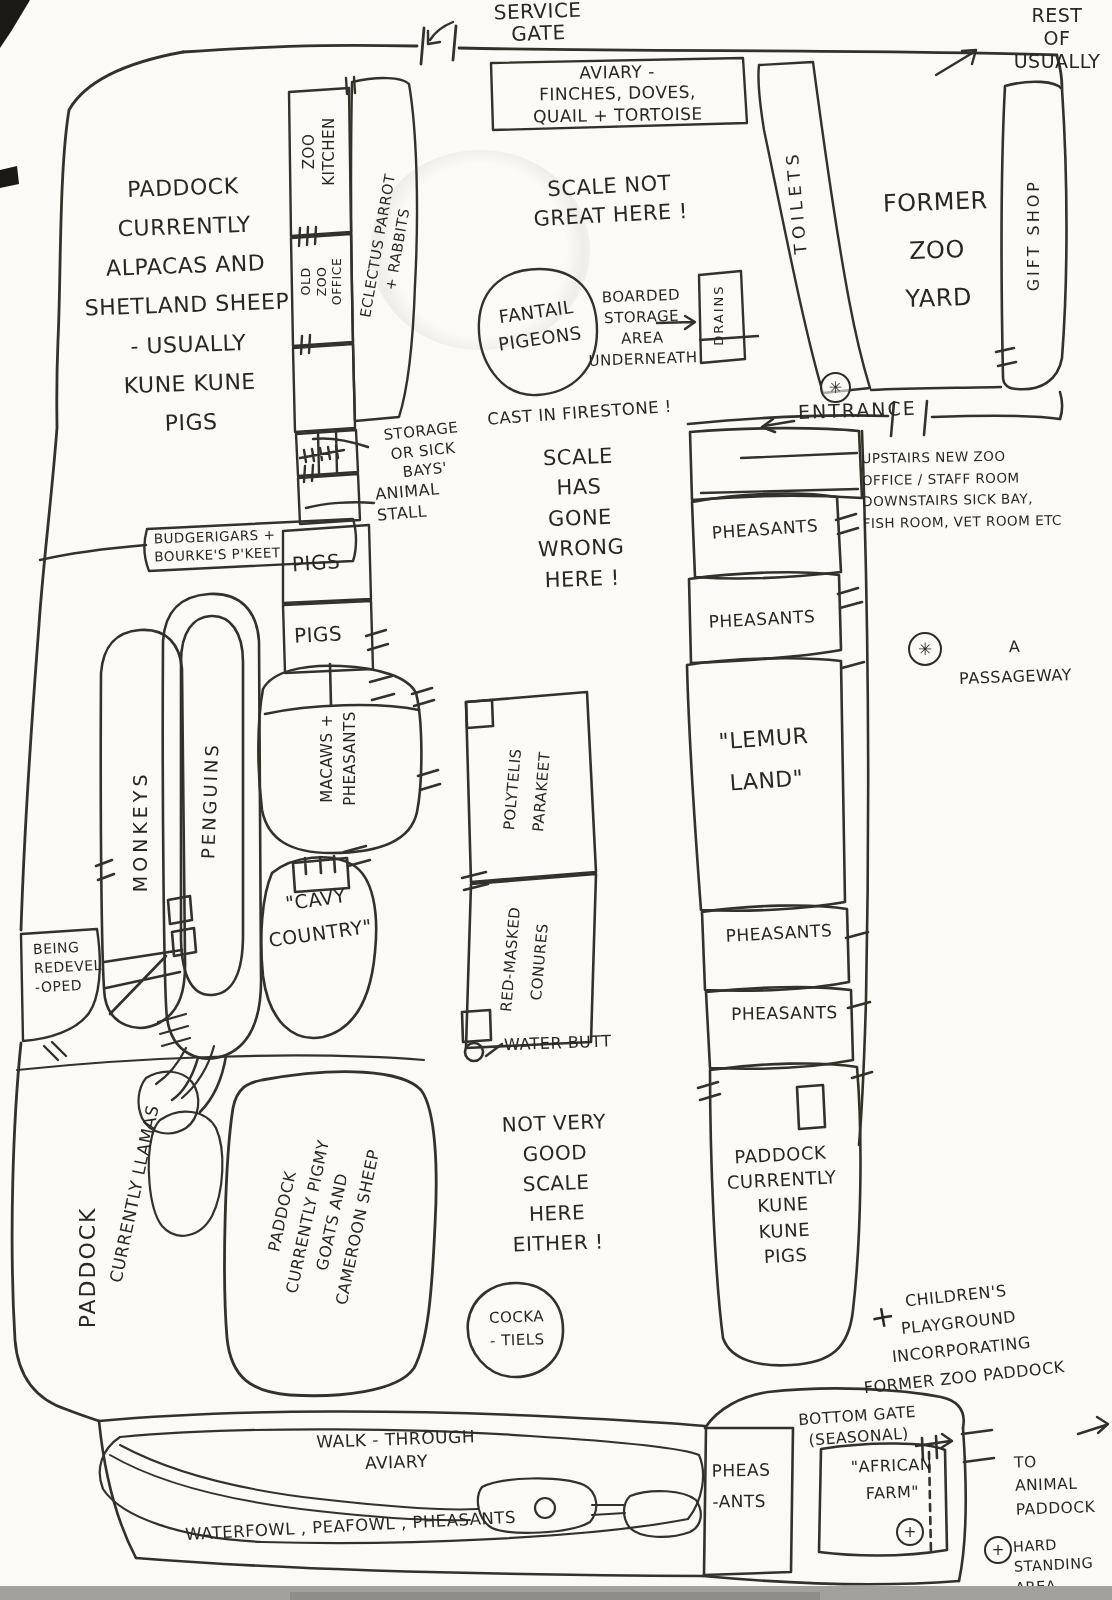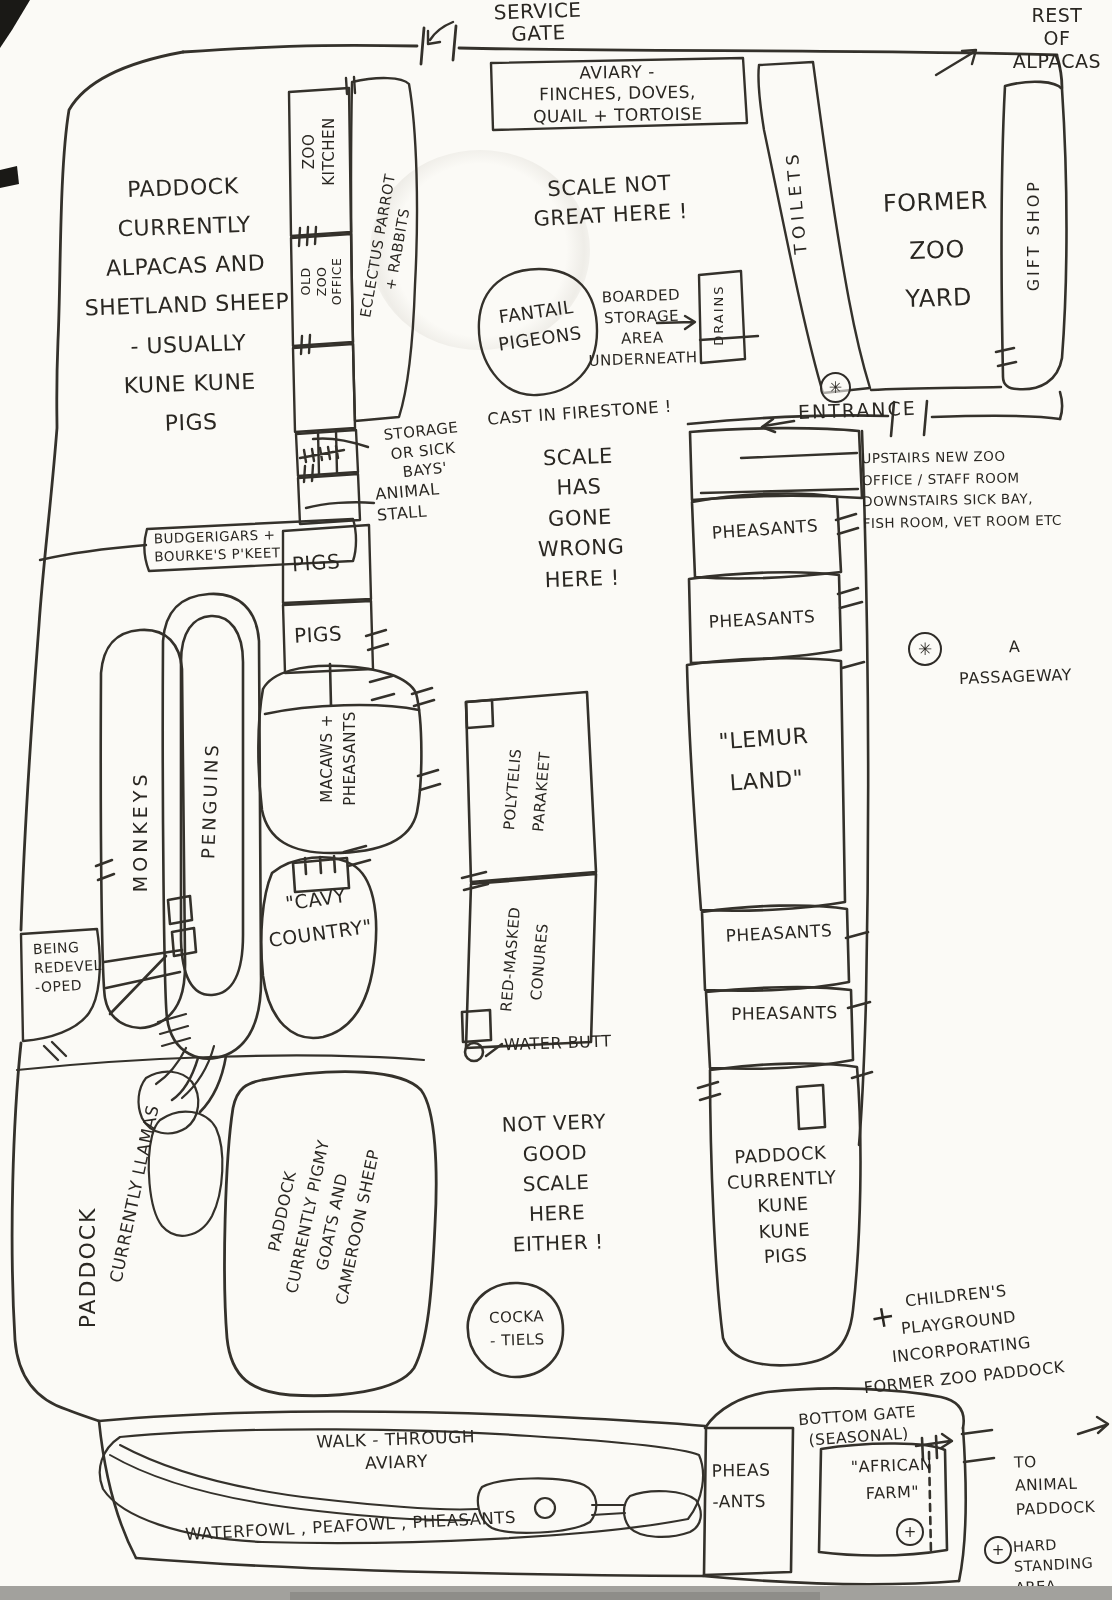--- a/index.html
+++ b/index.html
@@ -170,21 +170,21 @@
       <path d="M929,1452 L931,1554" stroke-dasharray="7 6"></path>
       <path d="M922,1438 L923,1460 M936,1436 L937,1458"></path>
       <path d="M962,1434 L992,1430 M964,1462 L994,1458"></path>
     </g>
   </svg>
 
   <div class="lbl c" style="left:478px;top:0;width:120px;font-size:20px;transform:rotate(-2deg);line-height:1.1;">SERVICE
 GATE</div>
   <div class="lbl c" style="left:1005px;top:4px;width:104px;font-size:19px;line-height:1.2;">REST
 OF
-ALPACAS</div>
+USUALLY</div>
   <div class="lbl c" style="left:500px;top:62px;width:235px;font-size:17px;transform:rotate(-1deg);line-height:1.25;">AVIARY -
 FINCHES, DOVES,
 QUAIL + TORTOISE</div>
   <div class="lbl c" style="left:62px;top:168px;width:250px;font-size:22px;line-height:1.78;transform:rotate(-2deg);">PADDOCK
 CURRENTLY
 ALPACAS AND
 SHETLAND SHEEP
 - USUALLY
 KUNE KUNE
 PIGS</div>

